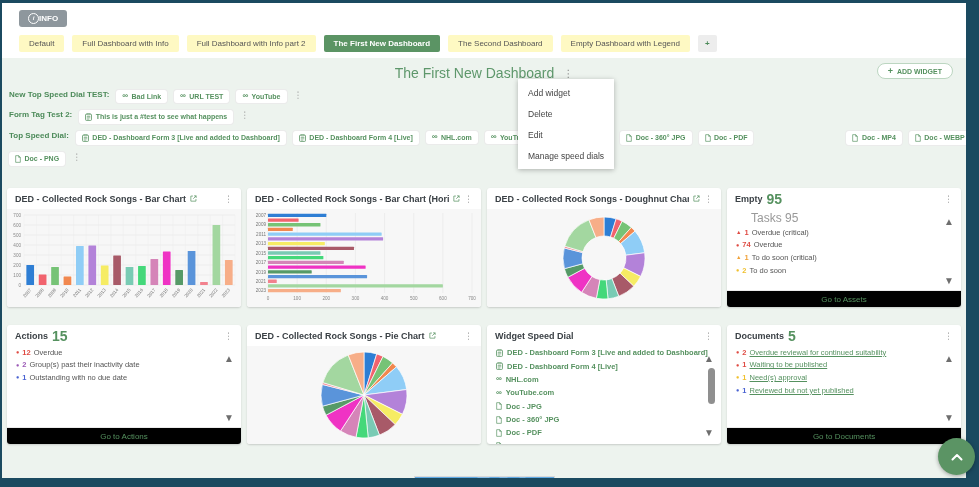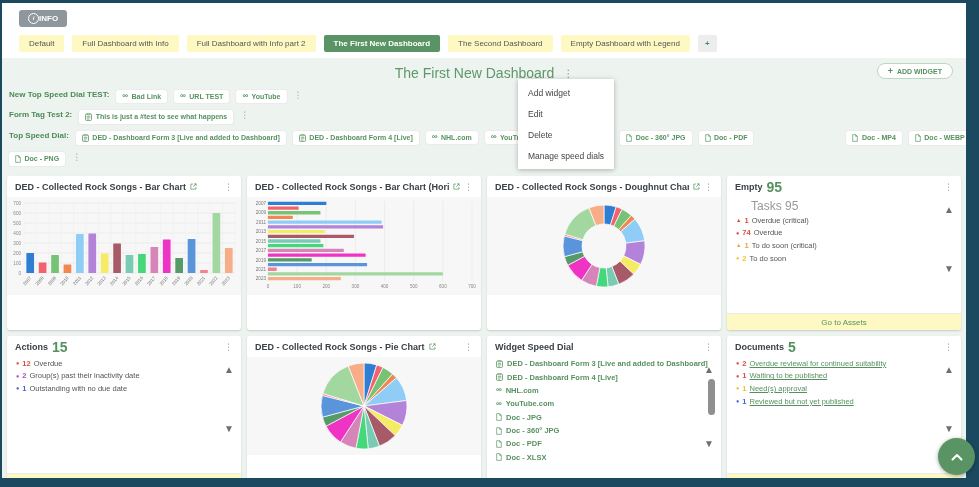--- a/index.html
+++ b/index.html
@@ -36,35 +36,35 @@
   .row-kebab{color:#999;font-size:9px;cursor:pointer;}
   .ic{display:inline-flex;align-items:center;line-height:0;}
   .inf{font-size:8px;line-height:6px;color:#55915f;font-weight:bold;}
 
   
   .menu{position:absolute;left:516px;top:21px;background:#fff;box-shadow:0 1px 5px rgba(0,0,0,.28);z-index:20;padding:3px 0;min-width:84px;}
   .menu-item{font-size:8.5px;color:#444;padding:5.5px 10px;white-space:nowrap;cursor:pointer;}
 
   
   .grid{display:grid;grid-template-columns:repeat(4,1fr);gap:6px;margin-top:7px;}
-  .card{position:relative;background:#fff;border-radius:3px;box-shadow:0 1px 2px rgba(0,0,0,.16);height:154px;overflow:hidden;}
+  .card{position:relative;background:#fff;border-radius:3px;box-shadow:0 1px 2px rgba(0,0,0,.16);height:119px;overflow:hidden;margin-top:12px;}
   .card-head{display:flex;align-items:center;height:21px;padding:0 8px;gap:4px;}
   .card-title{font-size:9px;font-weight:bold;color:#3b4146;white-space:nowrap;overflow:hidden;}
   .card-count{font-size:14px;font-weight:bold;color:#55915f;}
   .card-kebab{margin-left:auto;color:#999;font-size:9px;cursor:pointer;}
   .card-body{position:relative;height:98px;}
   .chart-body{background:#f7f7f7;}
   .chart-body svg{display:block;}
 
   .st-sub{font-size:12px;color:#999;padding:2px 24px 1px;}
   .st-item{display:flex;align-items:center;gap:3px;padding:1.8px 9px;font-size:7.5px;color:#555;}
   .marker{font-size:5.5px;line-height:6px;}
   .st-num{font-weight:bold;}
   .st-link{text-decoration:underline;color:#55915f;cursor:pointer;}
-  .card-foot{position:absolute;bottom:0;left:0;right:0;height:16px;border-top:1px solid #ebebeb;display:flex;align-items:center;justify-content:center;font-size:8px;color:#55915f;background:#fef9c3;cursor:pointer;}
+  .card-foot{position:absolute;bottom:0;left:0;right:0;height:16px;border-top:1px solid #ebebeb;display:flex;align-items:center;justify-content:center;font-size:8px;color:#55915f;background:#000000;cursor:pointer;}
   .arr{position:absolute;right:7px;color:#6e6e6e;font-size:10px;cursor:pointer;line-height:10px;}
   .arr.up{top:8px;}
   .arr.dn-foot{bottom:21px;}
   .arr.dn{bottom:6px;}
 
   .lk-item{display:flex;align-items:center;gap:4px;padding:2.2px 9px;font-size:7.5px;font-weight:bold;color:#55915f;cursor:pointer;white-space:nowrap;}
   .sb-thumb{position:absolute;right:6px;top:22px;width:7px;height:36px;background:#8f8f8f;border-radius:4px;cursor:grab;}
 
   
   .footer-area{display:flex;justify-content:center;margin-top:32px;}
@@ -237,22 +237,22 @@
                 </svg>
               </span>
               <span>Doc - PNG</span>
             </span>
             <span class="row-kebab">⋮</span>
           </div>
         </div>
 
       <div class="menu" id="context-menu">
           <div class="menu-item">Add widget</div>
+          <div class="menu-item">Delete</div>
           <div class="menu-item">Edit</div>
-          <div class="menu-item">Delete</div>
           <div class="menu-item">Manage speed dials</div>
         </div>
 
       <div class="grid" id="widget-grid">
           <div class="card">
             <div class="card-head">
               <span class="card-title">DED - Collected Rock Songs - Bar Chart</span>
               <span class="ic">
                 <svg width="7" height="7" viewBox="0 0 10 10">
                   <path d="M4.2 1.5 H1.2 V8.8 H8.5 V5.8" fill="none" stroke="#55915f" stroke-width="1"></path>

